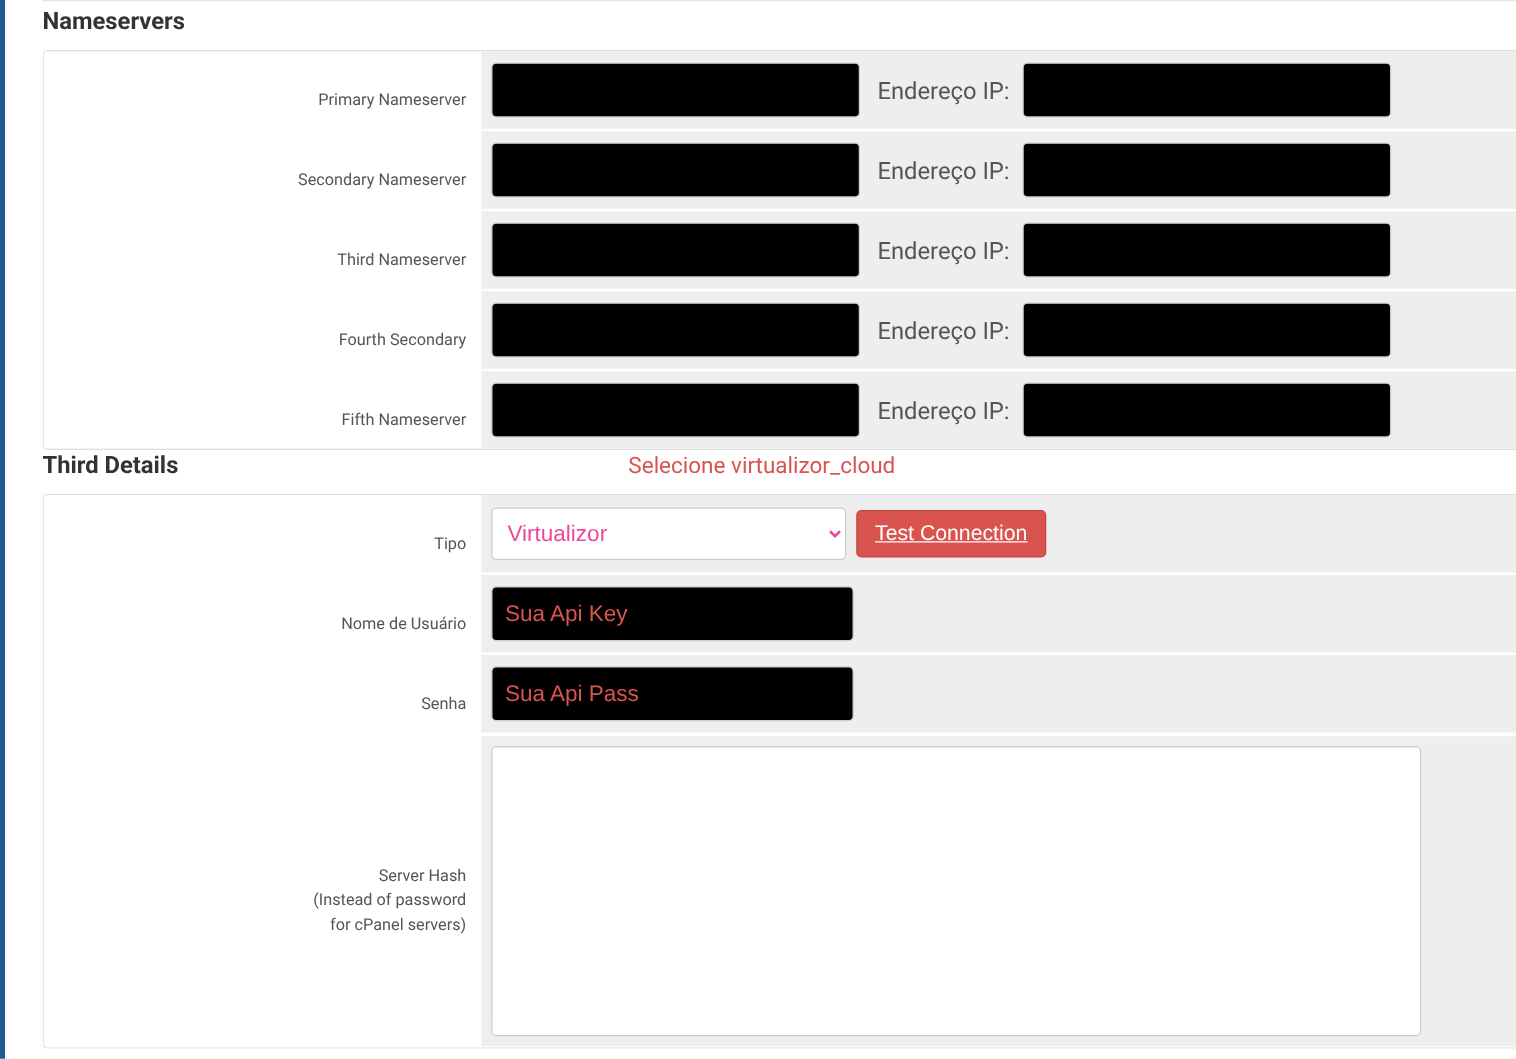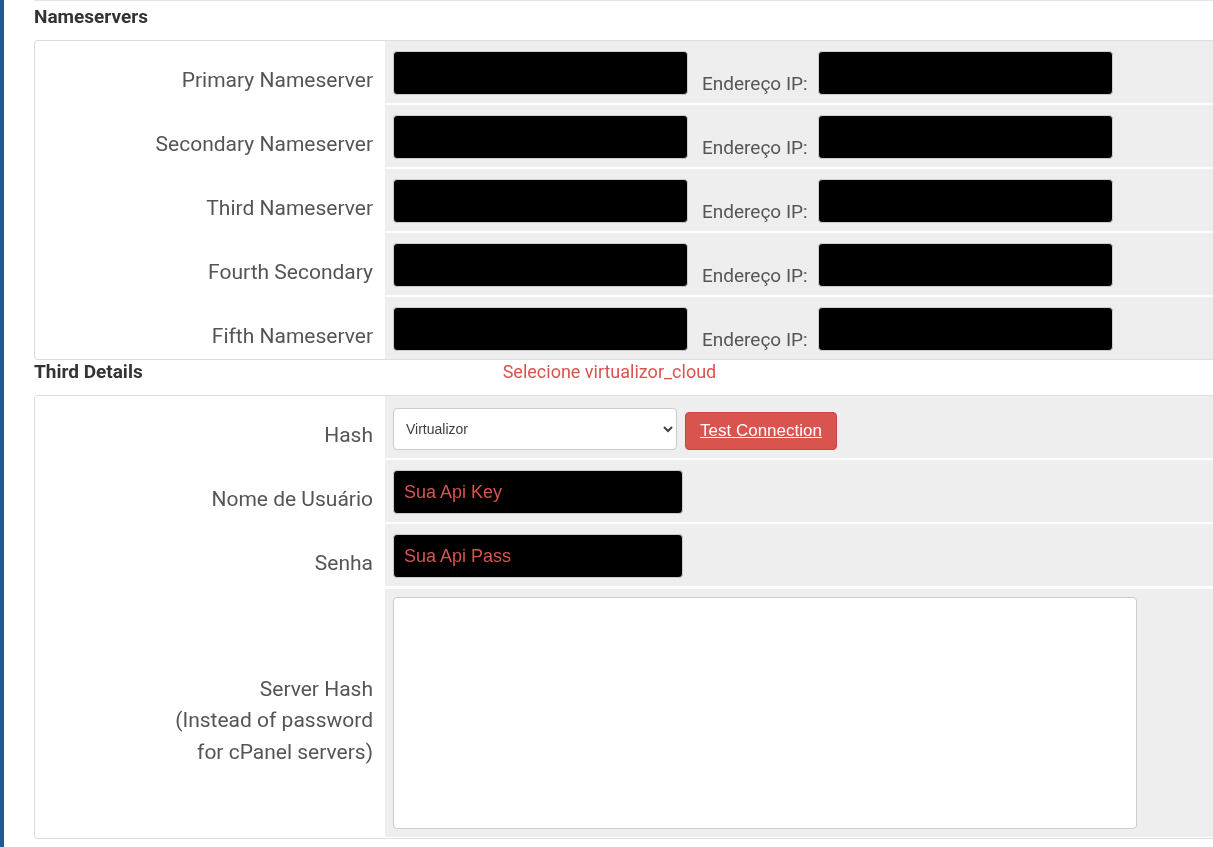--- a/index.html
+++ b/index.html
@@ -50,32 +50,32 @@
     border-bottom: 2px solid #fff;
   }
   .form-row:last-child {
     border-bottom: none;
   }
   .form-row .label-cell {
     width: 350px;
     text-align: right;
     padding-right: 12px;
     color: #555;
-    font-size: 21px;
+    font-size: 13px;
     margin-top: 16px;
   }
   .form-row .label-cell .sub {
     display:block;
   }
   .form-row .control-cell {
     flex: 1;
     background: #eee;
     padding: 8px 8px;
     display: flex;
-    align-items: flex-end;
+    align-items: center;
     gap: 8px;
     min-height: 62px;
   }
   .form-row.tall .control-cell {
     align-items: flex-start;
     padding: 8px 8px;
   }
   .text-input {
     height: 44px;
     border: 1px solid #ccc;
@@ -99,23 +99,23 @@
   }
   .ip-input {
     width: 295px;
   }
   .type-select {
     height: 42px;
     width: 284px;
     border: 1px solid #ccc;
     border-radius: 4px;
     padding: 4px 8px;
-    font-size: 14px;
+    font-size: 18px;
     background: #fff;
-    color: #404040;
+    color: #ec4899;
   }
   .btn-test {
     background: #d9534f;
     color: #fff;
     border: 1px solid #c9433f;
     border-radius: 4px;
     padding: 8px 14px;
     font-size: 17px;
     cursor: pointer;
     text-decoration: underline;
@@ -196,21 +196,21 @@
     </div>
   </fieldset>
 
   <div class="section-title with-hint">
     <span>Third Details</span>
     <span class="hint-text" style="flex:1;">Selecione virtualizor_cloud</span>
   </div>
 
   <fieldset class="panel">
     <div class="form-row">
-      <div class="label-cell">Hash</div>
+      <div class="label-cell">Tipo</div>
       <div class="control-cell">
         <select class="type-select">
           <option>Virtualizor</option>
         </select>
         <button class="btn-test">Test Connection</button>
       </div>
     </div>
     <div class="form-row">
       <div class="label-cell">Nome de Usuário</div>
       <div class="control-cell">

